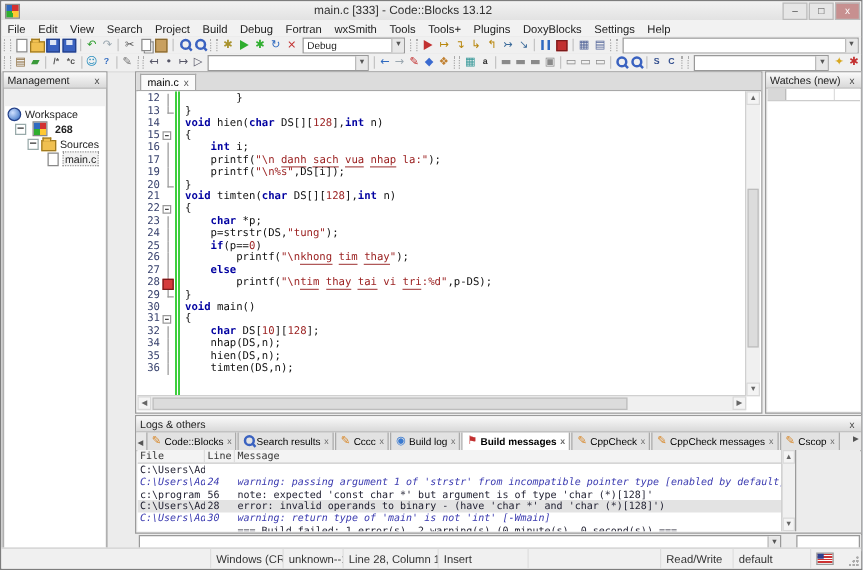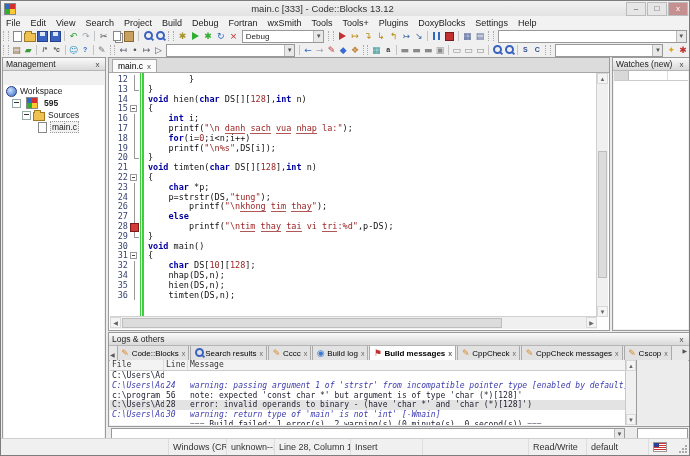--- a/index.html
+++ b/index.html
@@ -35,21 +35,21 @@
   .sh-play{width:0;height:0;border-left:7px solid #2fae2f;border-top:4px solid transparent;border-bottom:4px solid transparent;}
   .sh-play.red{border-left-color:#c23030;}
   .sh-mag{width:5px;height:5px;border:2px solid #3a62c0;border-radius:50%;position:relative;margin:-2px -2px 0 0;}
   .sh-mag::after{content:"";position:absolute;width:4px;height:2px;background:#3a62c0;right:-3px;bottom:-2px;transform:rotate(45deg);}
   .sh-pause{width:7px;height:8px;border-left:2px solid #2f6ac0;border-right:2px solid #2f6ac0;box-sizing:border-box;}
   .sh-stopsq{width:7px;height:7px;background:#c23030;border:1px solid #7a1a1a;}
   
   .panel{position:absolute;background:#f0f0f0;border:1px solid #9b9b9b;box-sizing:border-box;}
   .pcap{height:12px;background:linear-gradient(#fafafa,#d9d9d9);display:flex;align-items:center;font-size:8.5px;color:#222;padding:0 3px;border-bottom:1px solid #b5b5b5;}
   .pcap .cap-x{margin-left:auto;font-size:8px;color:#444;width:9px;text-align:center;}
-  #mgmt{left:1px;top:56px;width:104px;height:384px;}
+  #mgmt{left:1px;top:56px;width:84px;height:384px;}
   #mgmt-tabs{height:14px;display:flex;align-items:flex-end;background:#e4e4e4;border-bottom:1px solid #b5b5b5;font-size:8px;}
   .mtab{padding:1px 4px;border:1px solid #aaa;border-bottom:none;background:#e0e0e0;margin-left:1px;white-space:nowrap;overflow:hidden;}
   .mtab.active{background:#fff;font-weight:bold;}
   .tab-scroll{font-size:6px;color:#555;padding:0 1px 2px 1px;}
   #mgmt-body{position:absolute;left:1px;right:1px;top:27px;bottom:1px;background:#fff;overflow:hidden;}
   .trow{display:flex;align-items:center;height:12px;font-size:8.5px;color:#222;white-space:nowrap;}
   .expander{width:7px;height:7px;border:1px solid #9aa;background:#fff;position:relative;flex:none;margin-right:2px;}
   .expander::before{content:"";position:absolute;left:1px;right:1px;top:2px;height:1px;background:#333;}
   .ticon{flex:none;margin-right:3px;display:flex;align-items:center;justify-content:center;}
   .ws-icon{width:9px;height:9px;border-radius:50%;background:radial-gradient(circle at 35% 35%,#cfe0ff,#2f6ac0);border:1px solid #24418a;}
@@ -378,21 +378,21 @@
           <span class="ticon">
             <span class="ws-icon"></span>
           </span>
           <span>Workspace</span>
         </div>
         <div class="trow" style="padding-left: 8px;">
           <span class="expander"></span>
           <span class="ticon">
             <span class="sh-logo"></span>
           </span>
-          <span style="font-weight: bold;">595</span>
+          <span style="font-weight: bold;">268</span>
         </div>
         <div class="trow" style="padding-left: 18px;">
           <span class="expander"></span>
           <span class="ticon">
             <span class="sh-folder"></span>
           </span>
           <span>Sources</span>
         </div>
         <div class="trow" style="padding-left: 34px;">
           <span class="ticon">
@@ -412,27 +412,27 @@
     </div>
     <div id="ecode">
       <div class="changebar"></div>
       <div id="elines">
           <div class="eline"><span class="lnum">12</span><span class="fold f-v"></span><span class="ecode-text"><span class="tk-p">        }</span></span></div>
           <div class="eline"><span class="lnum">13</span><span class="fold f-e"></span><span class="ecode-text"><span class="tk-p">}</span></span></div>
           <div class="eline"><span class="lnum">14</span><span class="fold"></span><span class="ecode-text"><span class="tk-k">void</span><span class="tk-p"> hien(</span><span class="tk-k">char</span><span class="tk-p"> DS[][</span><span class="tk-n">128</span><span class="tk-p">],</span><span class="tk-k">int</span><span class="tk-p"> n)</span></span></div>
           <div class="eline"><span class="lnum">15</span><span class="fold f-b"></span><span class="ecode-text"><span class="tk-p">{</span></span></div>
           <div class="eline"><span class="lnum">16</span><span class="fold f-v"></span><span class="ecode-text"><span class="tk-p">    </span><span class="tk-k">int</span><span class="tk-p"> i;</span></span></div>
           <div class="eline"><span class="lnum">17</span><span class="fold f-v"></span><span class="ecode-text"><span class="tk-p">    printf(</span><span class="tk-s">"\n </span><span class="tk-su">danh</span><span class="tk-s"> </span><span class="tk-su">sach</span><span class="tk-s"> </span><span class="tk-su">vua</span><span class="tk-s"> </span><span class="tk-su">nhap</span><span class="tk-s"> la:"</span><span class="tk-p">);</span></span></div>
-          <div class="eline"><span class="lnum">18</span><span class="fold f-v"></span><span class="ecode-text"><span class="tk-p">    </span><span class="tk-k">for</span><span class="tk-p">(i=</span><span class="tk-n">0</span><span class="tk-p">;i&lt;n;i++)</span></span></div>
           <div class="eline"><span class="lnum">19</span><span class="fold f-v"></span><span class="ecode-text"><span class="tk-p">    printf(</span><span class="tk-s">"\n%s"</span><span class="tk-p">,DS[i]);</span></span></div>
           <div class="eline"><span class="lnum">20</span><span class="fold f-e"></span><span class="ecode-text"><span class="tk-p">}</span></span></div>
           <div class="eline"><span class="lnum">21</span><span class="fold"></span><span class="ecode-text"><span class="tk-k">void</span><span class="tk-p"> timten(</span><span class="tk-k">char</span><span class="tk-p"> DS[][</span><span class="tk-n">128</span><span class="tk-p">],</span><span class="tk-k">int</span><span class="tk-p"> n)</span></span></div>
           <div class="eline"><span class="lnum">22</span><span class="fold f-b"></span><span class="ecode-text"><span class="tk-p">{</span></span></div>
           <div class="eline"><span class="lnum">23</span><span class="fold f-v"></span><span class="ecode-text"><span class="tk-p">    </span><span class="tk-k">char</span><span class="tk-p"> *p;</span></span></div>
           <div class="eline"><span class="lnum">24</span><span class="fold f-v"></span><span class="ecode-text"><span class="tk-p">    p=strstr(DS,</span><span class="tk-s">"tung"</span><span class="tk-p">);</span></span></div>
+          <div class="eline"><span class="lnum">25</span><span class="fold f-v"></span><span class="ecode-text"><span class="tk-p">    </span><span class="tk-k">if</span><span class="tk-p">(p==</span><span class="tk-n">0</span><span class="tk-p">)</span></span></div>
           <div class="eline"><span class="lnum">26</span><span class="fold f-v"></span><span class="ecode-text"><span class="tk-p">        printf(</span><span class="tk-s">"\n</span><span class="tk-su">khong</span><span class="tk-s"> </span><span class="tk-su">tim</span><span class="tk-s"> </span><span class="tk-su">thay</span><span class="tk-s">"</span><span class="tk-p">);</span></span></div>
           <div class="eline"><span class="lnum">27</span><span class="fold f-v"></span><span class="ecode-text"><span class="tk-p">    </span><span class="tk-k">else</span></span></div>
           <div class="eline"><span class="lnum">28</span><span class="fold f-v"><span class="mark-bp"></span></span><span class="ecode-text"><span class="tk-p">        printf(</span><span class="tk-s">"\n</span><span class="tk-su">tim</span><span class="tk-s"> </span><span class="tk-su">thay</span><span class="tk-s"> </span><span class="tk-su">tai</span><span class="tk-s"> vi </span><span class="tk-su">tri</span><span class="tk-s">:%d"</span><span class="tk-p">,p-DS);</span></span></div>
           <div class="eline"><span class="lnum">29</span><span class="fold f-e"></span><span class="ecode-text"><span class="tk-p">}</span></span></div>
           <div class="eline"><span class="lnum">30</span><span class="fold"></span><span class="ecode-text"><span class="tk-k">void</span><span class="tk-p"> main()</span></span></div>
           <div class="eline"><span class="lnum">31</span><span class="fold f-b"></span><span class="ecode-text"><span class="tk-p">{</span></span></div>
           <div class="eline"><span class="lnum">32</span><span class="fold f-v"></span><span class="ecode-text"><span class="tk-p">    </span><span class="tk-k">char</span><span class="tk-p"> DS[</span><span class="tk-n">10</span><span class="tk-p">][</span><span class="tk-n">128</span><span class="tk-p">];</span></span></div>
           <div class="eline"><span class="lnum">34</span><span class="fold f-v"></span><span class="ecode-text"><span class="tk-p">    nhap(DS,n);</span></span></div>
           <div class="eline"><span class="lnum">35</span><span class="fold f-v"></span><span class="ecode-text"><span class="tk-p">    hien(DS,n);</span></span></div>
           <div class="eline"><span class="lnum">36</span><span class="fold f-v"></span><span class="ecode-text"><span class="tk-p">    timten(DS,n);</span></span></div>

